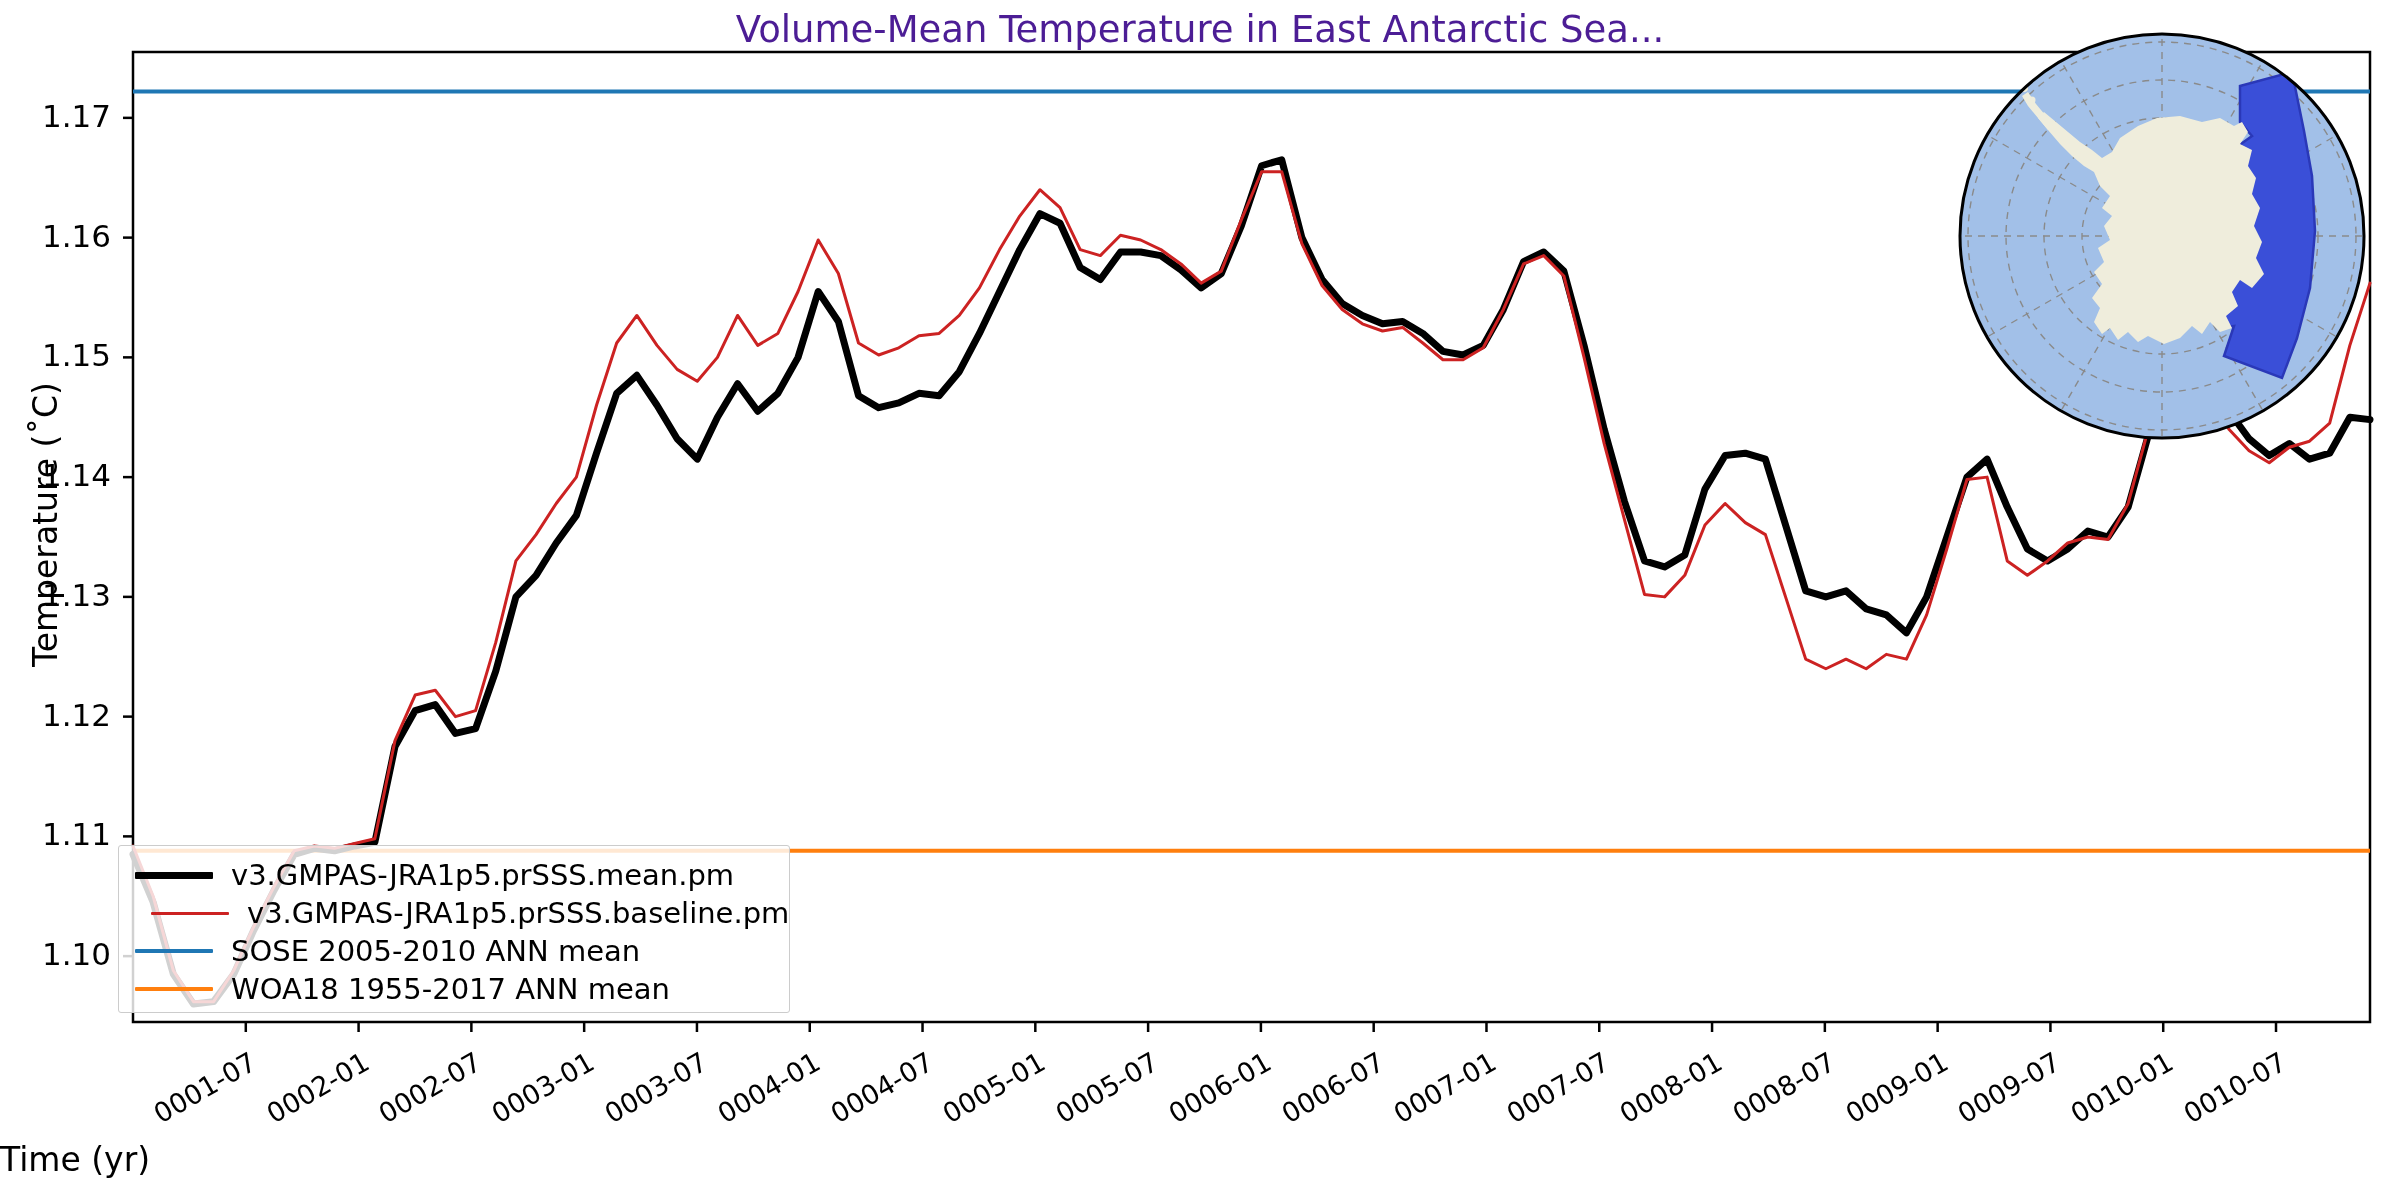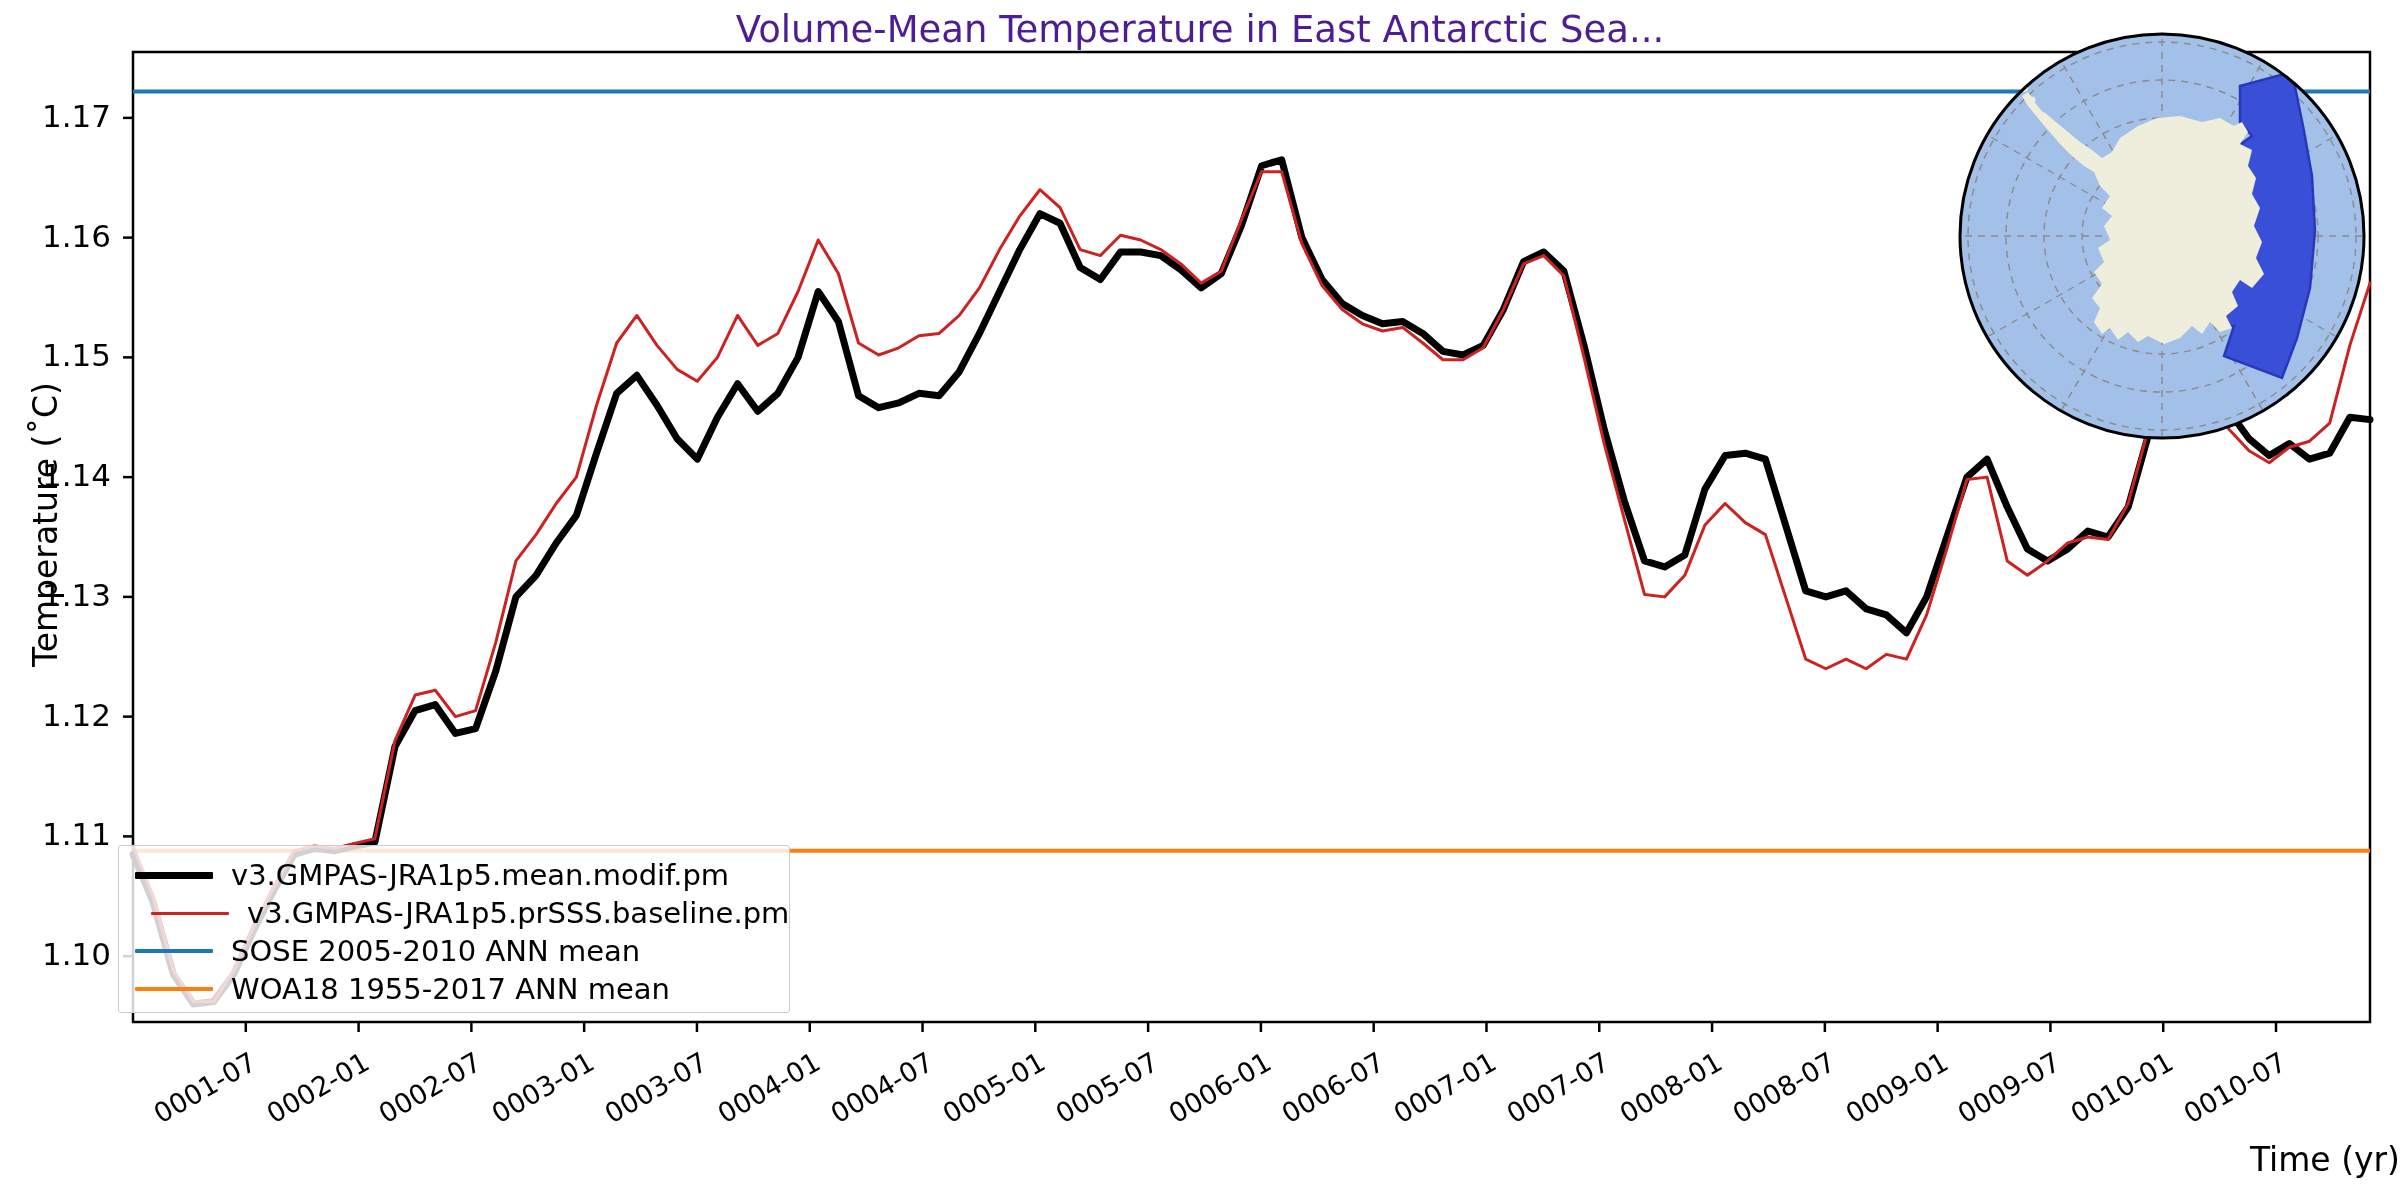--- a/index.html
+++ b/index.html
@@ -41,21 +41,21 @@
     font-size: 33px;
     color: #000000;
     transform: rotate(-90deg);
     transform-origin: 50% 50%;
   }
   .xlabel {
     position: absolute;
     left: 0;
     top: 1140px;
     width: 2400px;
-    text-align: right;
+    text-align: left;
     font-size: 33px;
     color: #000000;
   }
   svg.plot { position: absolute; left: 0; top: 0; }
   .ytick-label {
     position: absolute;
     font-size: 31px;
     color: #000000;
     text-align: right;
     width: 140px;
@@ -226,21 +226,21 @@
         <circle cx="80" cy="74" r="3.5" fill="#efeddc"></circle>
         <circle cx="64" cy="56" r="3" fill="#efeddc"></circle>
       </g>
       <circle id="inset-border" cx="210" cy="210" r="202" fill="none" stroke="#000000" stroke-width="3"></circle>
     </svg>
   </div>
 
   <div class="legend-box" id="legend">
       <div class="legend-row" style="top: 10px;">
         <span class="legend-swatch" style="background: rgb(0, 0, 0); height: 7px;"></span>
-        <span class="legend-text">v3.GMPAS-JRA1p5.mean.modif.pm</span>
+        <span class="legend-text">v3.GMPAS-JRA1p5.prSSS.mean.pm</span>
       </div>
       <div class="legend-row" style="top: 48px; padding-left: 16px;">
         <span class="legend-swatch" style="background: rgb(204, 34, 34); height: 3px;"></span>
         <span class="legend-text">v3.GMPAS-JRA1p5.prSSS.baseline.pm</span>
       </div>
       <div class="legend-row" style="top: 86px; justify-content: center;">
         <span class="legend-swatch" style="background: rgb(31, 119, 180); height: 4px;"></span>
         <span class="legend-text">SOSE 2005-2010 ANN mean</span>
       </div>
       <div class="legend-row" style="top: 124px;">

